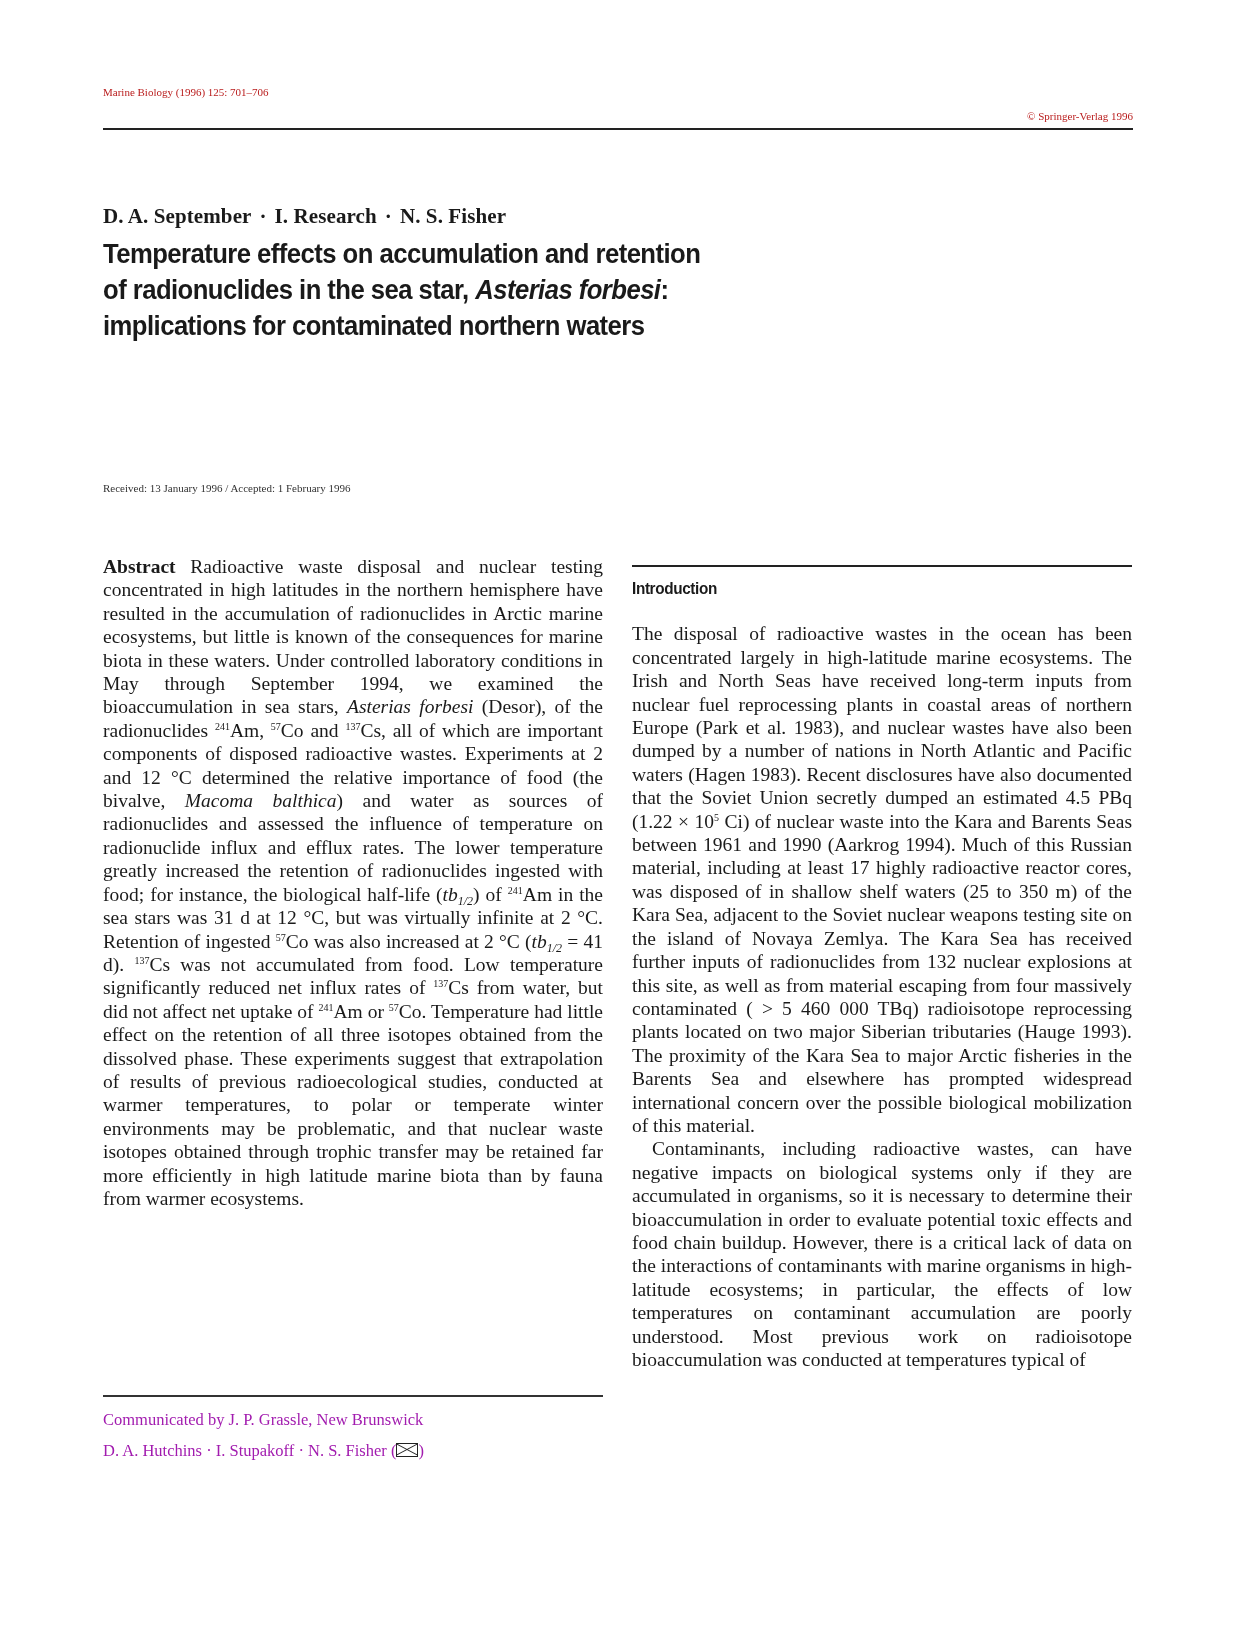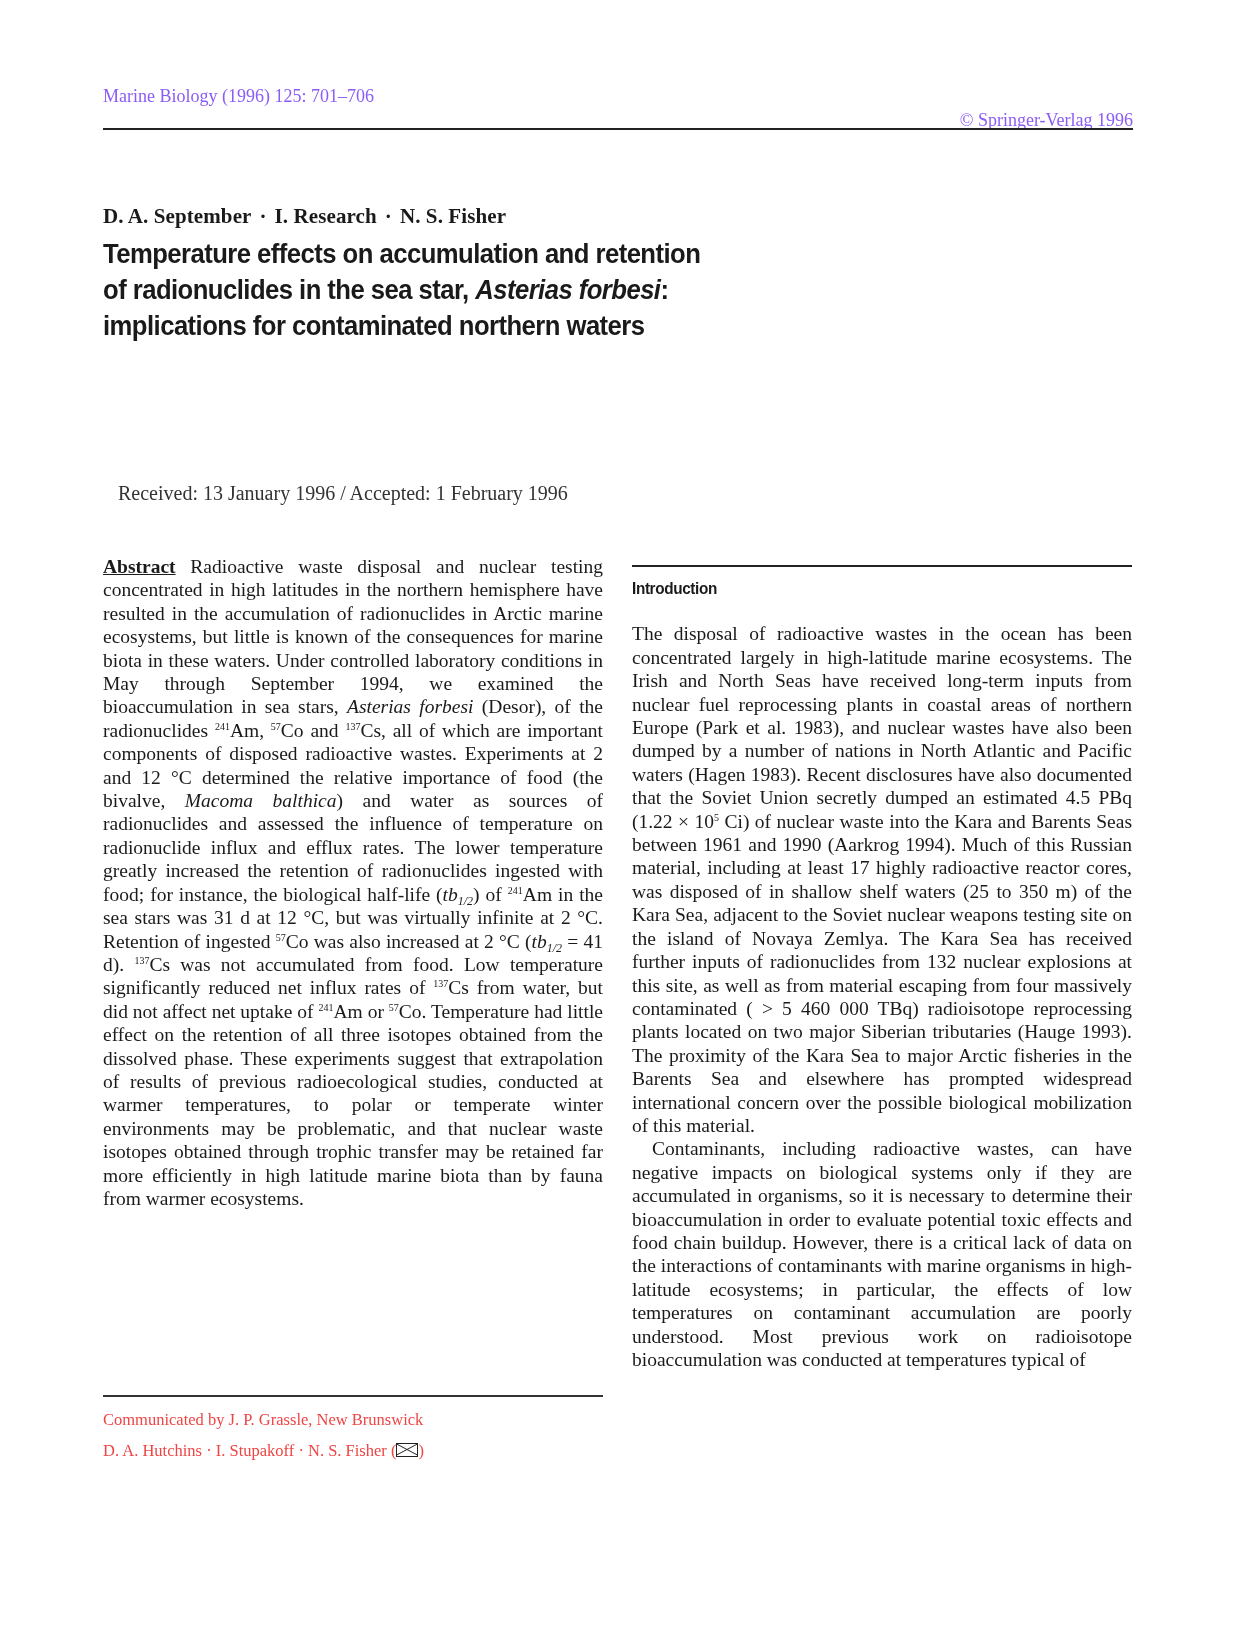--- a/index.html
+++ b/index.html
@@ -1,36 +1,36 @@
 <!DOCTYPE html>
 <html><head>
 <meta charset="utf-8">
 <style>
   html, body { margin: 0; padding: 0; background: #ffffff; }
   body { width: 1245px; height: 1636px; position: relative; overflow: hidden; color: #1a1a1a; font-family: "Liberation Serif", serif; }
-  .running-head { position: absolute; top: 86px; left: 103px; right: 112px; height: 24px; font-size: 18px; color: #8b5cf6; text-align: right; }
+  .running-head { position: absolute; top: 86px; left: 103px; right: 112px; height: 24px; font-size: 11px; color: #b91c1c; text-align: right; }
   .running-head .left { position: absolute; left: 0; top: 0; }
   .running-head .right { position: absolute; right: 0; top: 0; margin-top: 24px; }
   .top-rule { position: absolute; top: 128px; left: 103px; width: 1030px; height: 2px; background: #222; }
   .authors { position: absolute; top: 204px; left: 103px; font-size: 21px; font-weight: bold; letter-spacing: 0.1px; }
   .authors .sep { margin: 0 8px; }
   .title { position: absolute; top: 235px; left: 103px; width: 800px; font-family: "Liberation Sans", sans-serif; font-weight: bold; font-size: 28.5px; line-height: 36px; letter-spacing: -0.6px; transform: scaleX(0.9); transform-origin: left top; }
   .title .line { display: block; white-space: nowrap; }
-  .received { position: absolute; top: 482px; left: 103px; font-size: 20px; color: #333; margin-left: 15px; }
+  .received { position: absolute; top: 482px; left: 103px; font-size: 11px; color: #333; }
   .col { position: absolute; font-size: 19.5px; line-height: 23.4px; text-align: justify; }
   .col-left { top: 555px; left: 103px; width: 500px; }
   .col-right { top: 555px; left: 632px; width: 500px; }
-  .abstract-label { font-weight: bold; text-decoration: underline; }
+  .abstract-label { font-weight: bold; }
   .intro-rule { height: 2px; background: #222; margin: 10px 0 10px 0; }
   .intro-heading { font-family: "Liberation Sans", sans-serif; font-weight: bold; font-size: 17px; letter-spacing: -0.4px; transform: scaleX(0.9); transform-origin: left; margin-bottom: 22px; }
   .para { margin: 0; }
   .para.indent { text-indent: 20px; }
   sup { font-size: 10px; vertical-align: 7px; line-height: 0; }
   sub { font-size: 12px; vertical-align: -4px; line-height: 0; font-style: italic; }
-  .footnote { position: absolute; left: 103px; width: 500px; top: 1395px; font-size: 16.5px; line-height: 21px; color: #ef4444; }
+  .footnote { position: absolute; left: 103px; width: 500px; top: 1395px; font-size: 16.5px; line-height: 21px; color: #a21caf; }
   .footnote-rule { height: 1.5px; background: #333; margin-bottom: 12px; }
   .footnote .communicated { margin-bottom: 10px; }
   .envelope { display: inline-block; width: 20px; height: 12px; border: 1.2px solid #222; position: relative; vertical-align: -1px; }
   .envelope::before, .envelope::after { content: ""; position: absolute; top: 5px; left: -2px; width: 24px; height: 1px; background: #222; }
   .envelope::before { transform: rotate(28deg); }
   .envelope::after { transform: rotate(-28deg); }
 </style>
 </head>
 <body>
 

